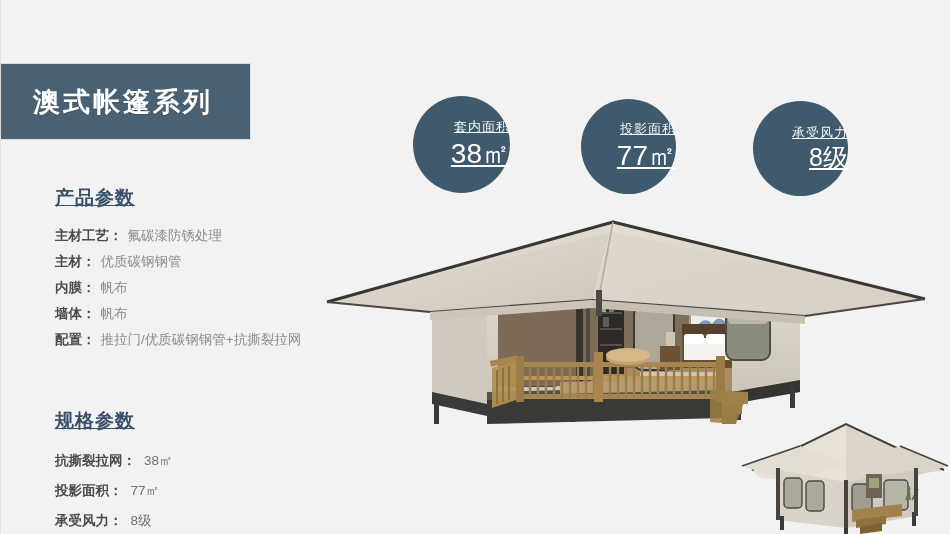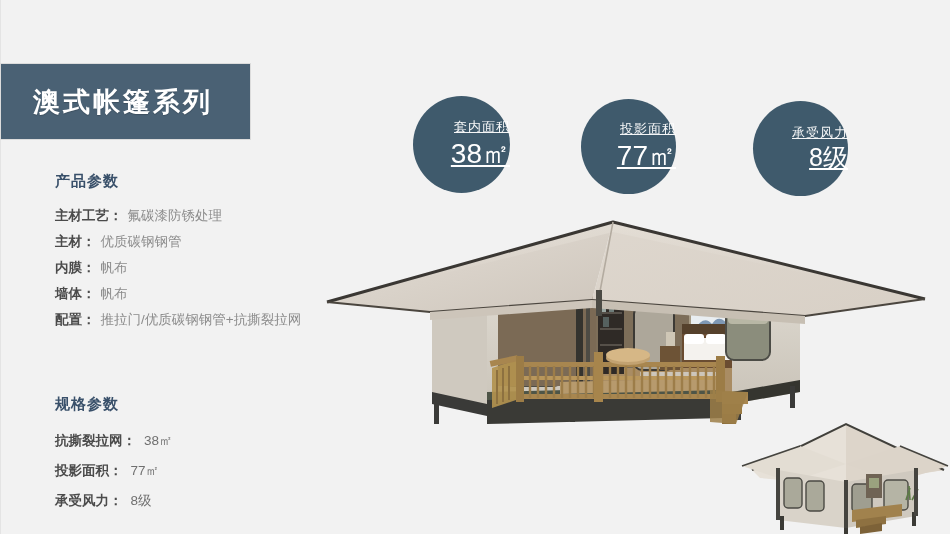--- a/index.html
+++ b/index.html
@@ -27,22 +27,22 @@
     letter-spacing:3px;margin-left:32px;
     text-shadow:0 1px 1px rgba(0,0,0,.18);
     white-space:nowrap;
   }
 
   
   .spec-block{position:absolute;left:55px;}
   .block-a{top:168px;}
   .block-b{top:391px;}
   .block-heading{
-    font-size:15px;font-weight:bold;color:#39506a;
-    letter-spacing:1px;margin:4px 0 12px 0;white-space:nowrap;
+    font-size:19px;font-weight:bold;color:#39506a;
+    letter-spacing:1px;margin:17px 0 12px 0;white-space:nowrap;text-decoration:underline;
   }
   .param-row{
     font-size:13.5px;line-height:26px;white-space:nowrap;
     display:flex;align-items:baseline;
   }
   .param-label{font-weight:bold;color:#4b4b4b;}
   .param-value{color:#8c8c8c;margin-left:5px;}
   .block-b .param-row{line-height:30px;font-size:13.5px;}
   .block-b .param-value{color:#6f6f6f;margin-left:8px;}
 

